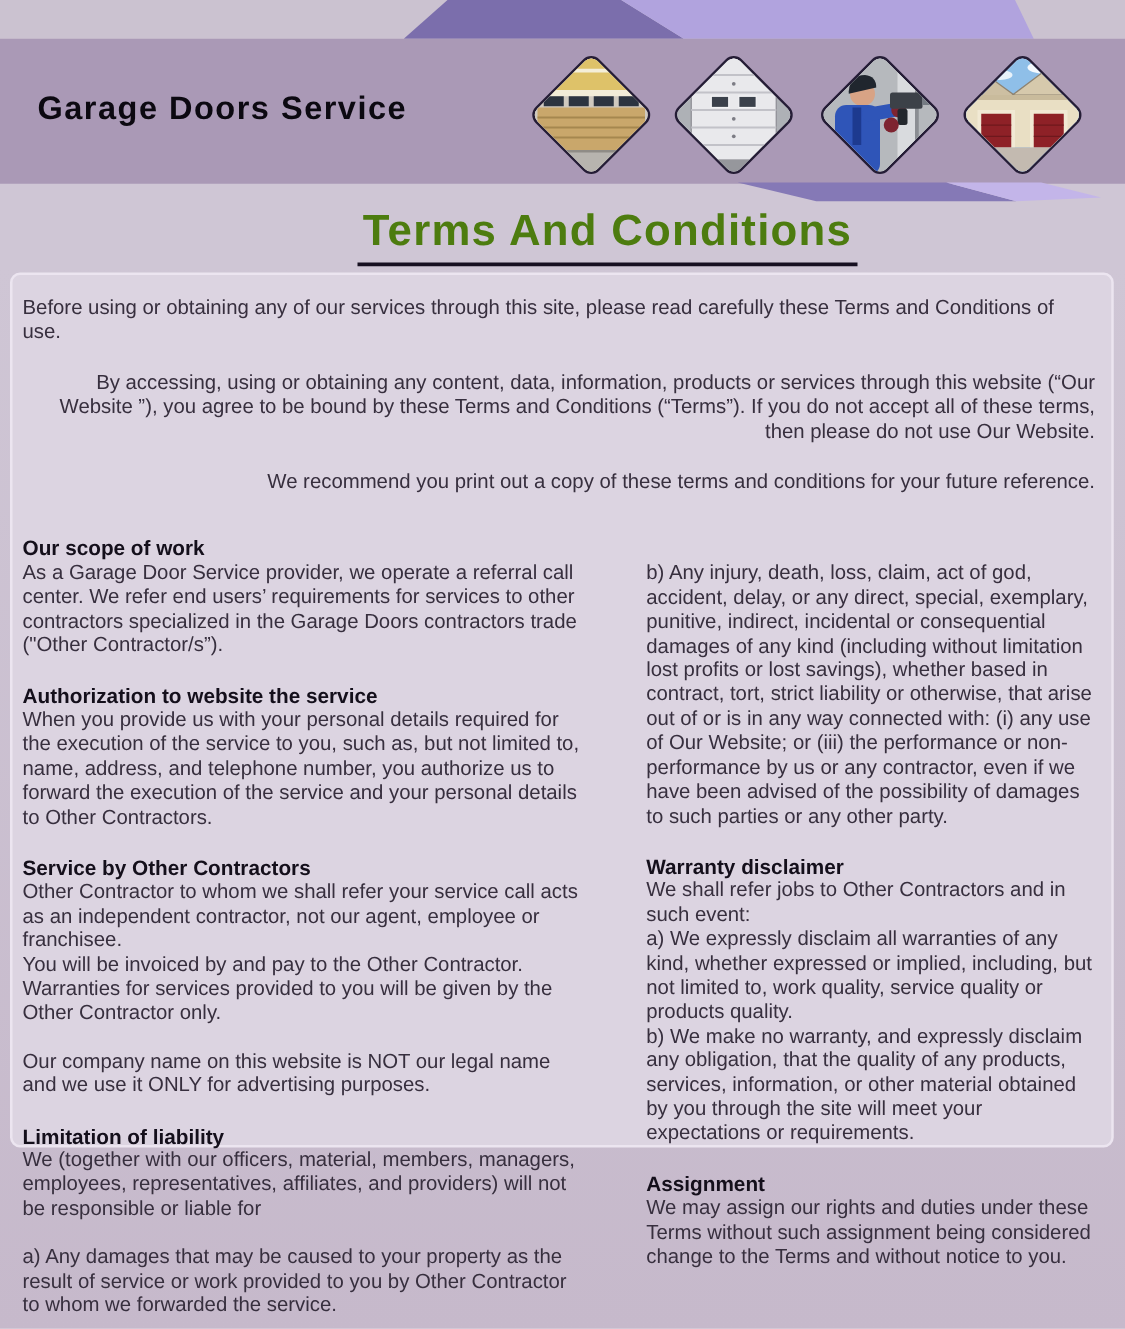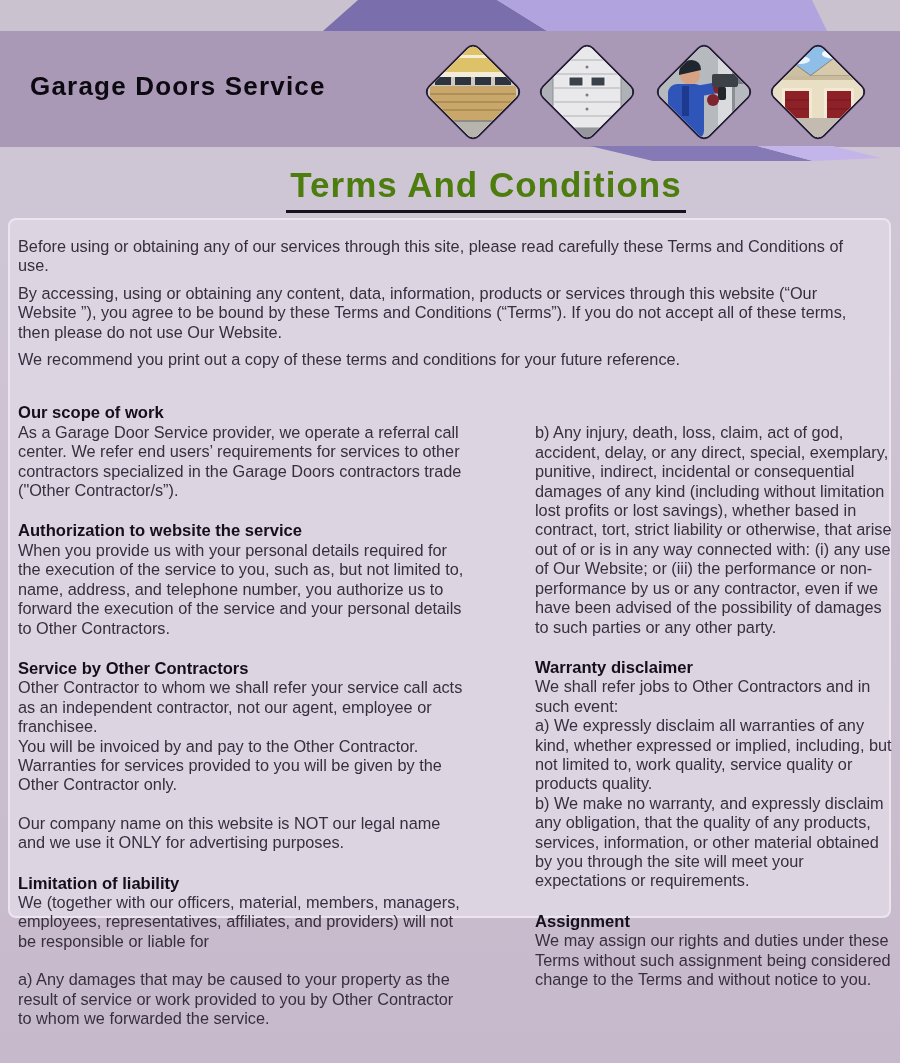--- a/index.html
+++ b/index.html
@@ -41,22 +41,22 @@
 
   
   .panel {
     position: absolute; left: 8px; top: 218px; width: 883px; height: 700px;
     box-sizing: border-box;
     background: #dcd4e1; border: 2px solid #ece5f0; border-radius: 8px;
     padding: 17px 13px 0 8px;
     color: #372f3e;
   }
   .panel p { font-size: 16.3px; line-height: 19.4px; margin: 0; }
-  .intro + .intro { margin-top: 8px; }
-  .cols { margin-top: 34px; display: grid; grid-template-columns: 452px 360px; column-gap: 65px; }
+  .intro + .intro { margin-top: 21px; text-align: right; }
+  .cols { margin-top: 34px; display: grid; grid-template-columns: 452px 360px; column-gap: 47px; }
   .col h3 { font-size: 16.6px; line-height: 19.4px; color: #140f1b; margin: 21px 0 0; }
   .col p { margin: 19px 0 0; }
   .col h3 + p { margin-top: 0; }
   .col > :first-child { margin-top: 0; }
   .col-right { padding-top: 20px; }
   .pre { white-space: pre-line; }
 </style>
 </head>
 <body>
 

